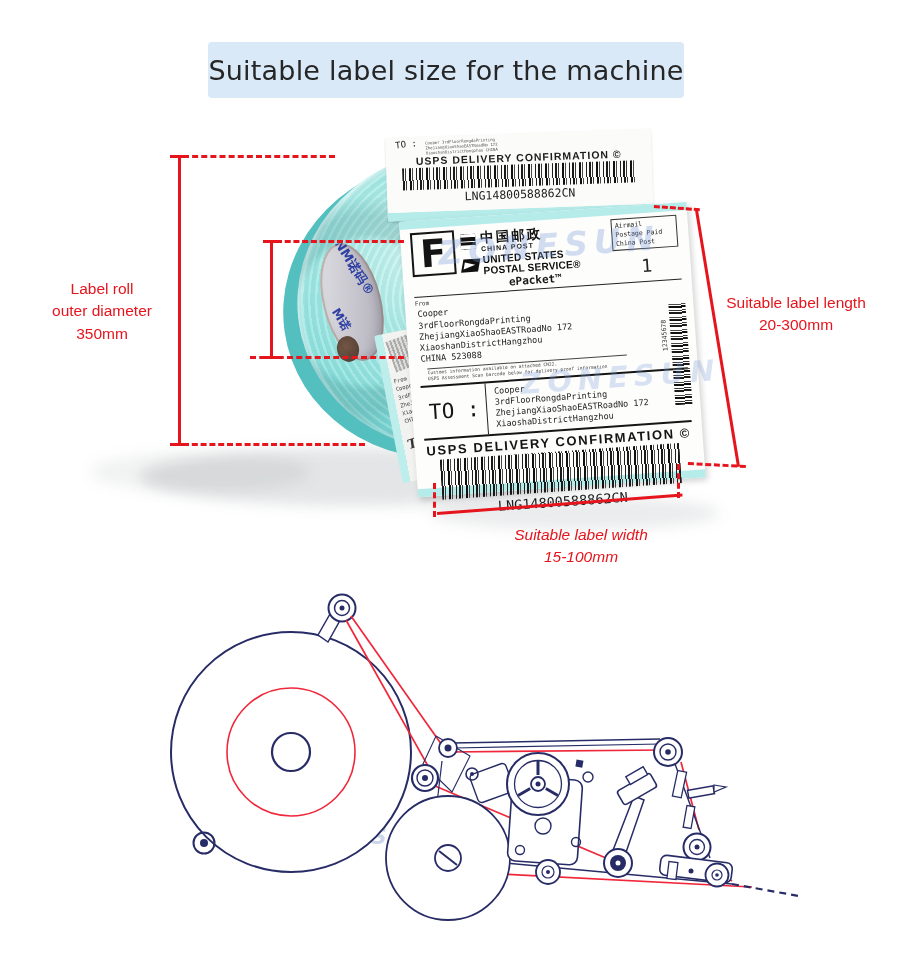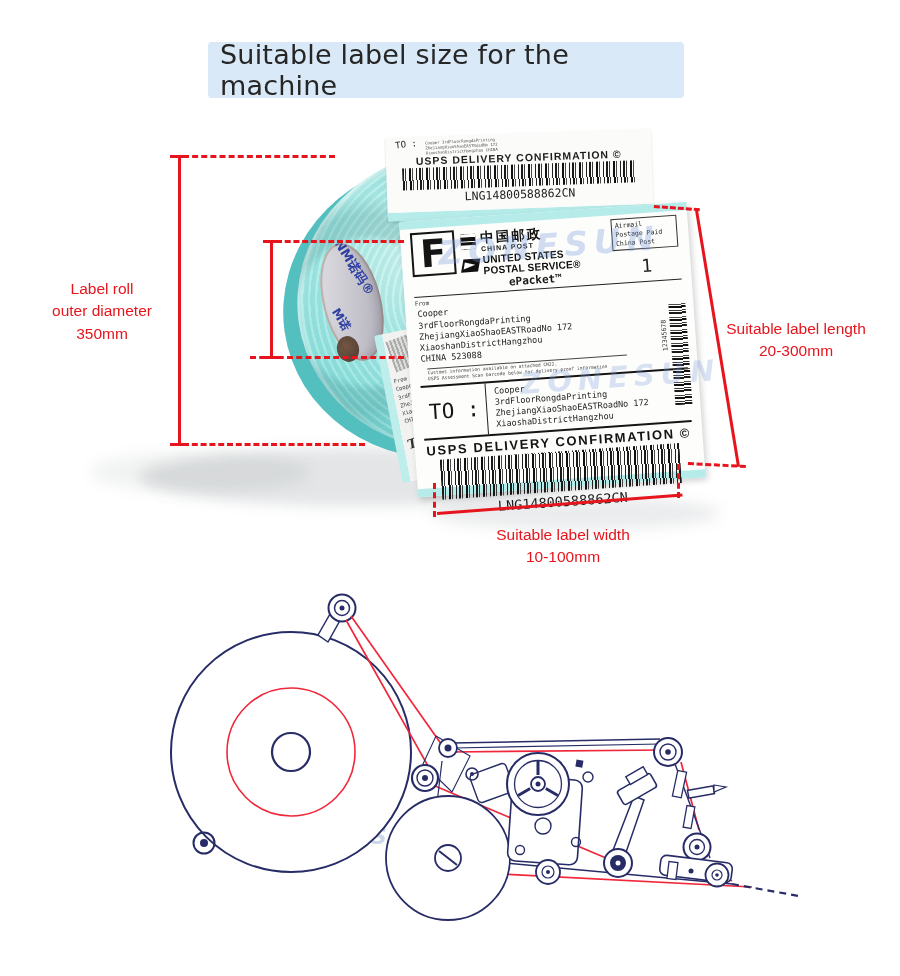--- a/index.html
+++ b/index.html
@@ -9,21 +9,21 @@
     --dred:#f0273a;
   }
   *{margin:0;padding:0;box-sizing:border-box;}
   html,body{background:#fff;}
   .stage{position:relative;width:900px;height:976px;background:#fff;overflow:hidden;
          font-family:"Liberation Sans",sans-serif;}
 
   
   .title-banner{position:absolute;left:208px;top:42px;width:476px;height:56px;
     background:#d9e9f8;border-radius:4px;display:flex;align-items:center;justify-content:center;
-    font-family:"DejaVu Sans",sans-serif;font-size:27px;color:#262626;letter-spacing:.2px;padding-left:12px;}
+    font-family:"DejaVu Sans",sans-serif;font-size:27px;color:#262626;letter-spacing:.2px;}
 
   
   .shadow{position:absolute;border-radius:50%;filter:blur(7px);}
   .shadow.s1{left:140px;top:448px;width:430px;height:58px;background:rgba(60,70,75,.14);}
   .shadow.s2{left:90px;top:452px;width:220px;height:40px;background:rgba(60,70,75,.07);}
   .shadow.s3{left:430px;top:496px;width:290px;height:34px;background:rgba(60,70,75,.10);}
 
   
   .roll-side{position:absolute;left:283px;top:160px;width:322px;height:298px;border-radius:50%;
     background:#53bfbf;transform:rotate(-8deg);}
@@ -262,31 +262,31 @@
 
   <div class="cap" style="left:263px;top:240px;width:17px;height:3px;"></div>
   <div class="rl-v" style="left:270px;top:242px;height:117px;"></div>
   <div class="cap" style="left:263px;top:356px;width:17px;height:3px;"></div>
   <div class="rl-h dash" style="left:276px;top:240px;width:128px;"></div>
   <div class="rl-h dash" style="left:250px;top:356px;width:154px;"></div>
 
   <div class="rl-h dash" style="left:654px;top:205px;width:46px;transform:rotate(4deg);transform-origin:0 0;"></div>
   <div class="rl-h" style="left:698px;top:210px;width:260px;transform:rotate(80.7deg);transform-origin:0 0;"></div>
   <div class="rl-h dash" style="left:688px;top:462px;width:58px;transform:rotate(3deg);transform-origin:0 0;"></div>
-  <div class="dim-text" style="left:700px;top:318px;width:192px;">
+  <div class="dim-text" style="left:700px;top:292px;width:192px;">
     <div>Suitable label length</div>
     <div>20-300mm</div>
   </div>
 
   <div class="rl-v dash" style="left:433px;top:483px;height:34px;"></div>
   <div class="rl-h" style="left:437px;top:512px;width:246px;transform:rotate(-4.3deg);transform-origin:0 0;"></div>
   <div class="rl-v dash" style="left:677px;top:464px;height:34px;"></div>
-  <div class="dim-text" style="left:454px;top:524px;width:218px;">
+  <div class="dim-text" style="left:472px;top:524px;width:218px;font-style:italic;">
     <div>Suitable label width</div>
-    <div>10-100mm</div>
+    <div>15-100mm</div>
   </div>
 
   <svg class="machine" viewBox="0 0 760 390">
     <g fill="none" stroke="#272c66" stroke-width="1.6">
 
       <text x="143" y="266" font-family="DejaVu Sans, sans-serif" font-size="22" font-weight="bold" font-style="italic" letter-spacing="5" fill="#a9bcdf" opacity="0.6" stroke="none">ZONESUN</text>
 
       <circle cx="151" cy="174" r="120" fill="#ffffff" stroke-width="2"></circle>
       <circle cx="151" cy="174" r="64" stroke="#f0273a" stroke-width="1.6"></circle>
       <circle cx="151" cy="174" r="19" stroke-width="2.2"></circle>

